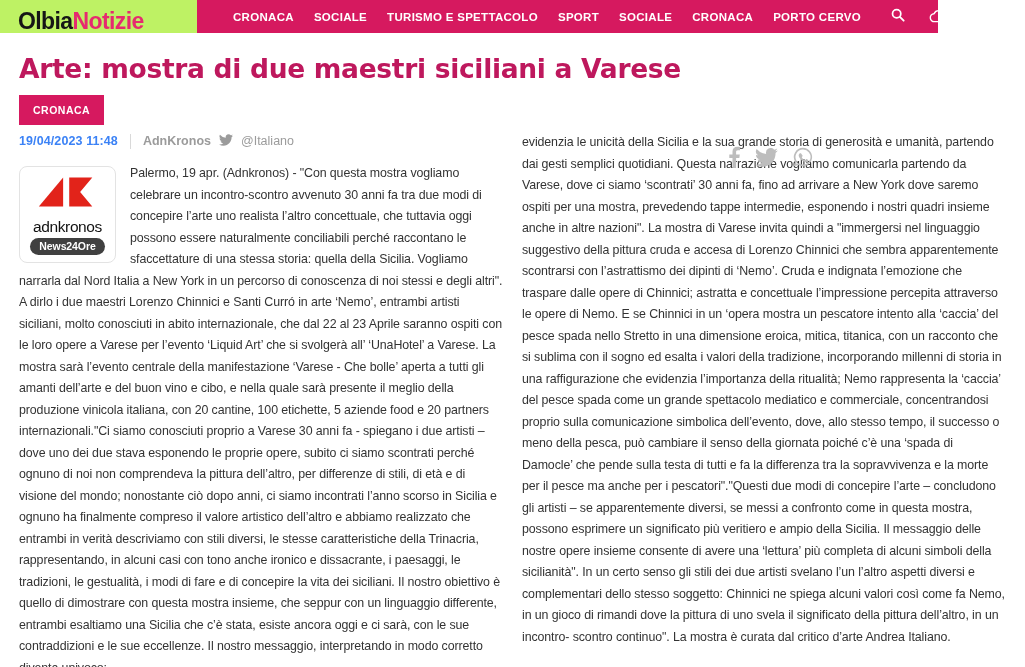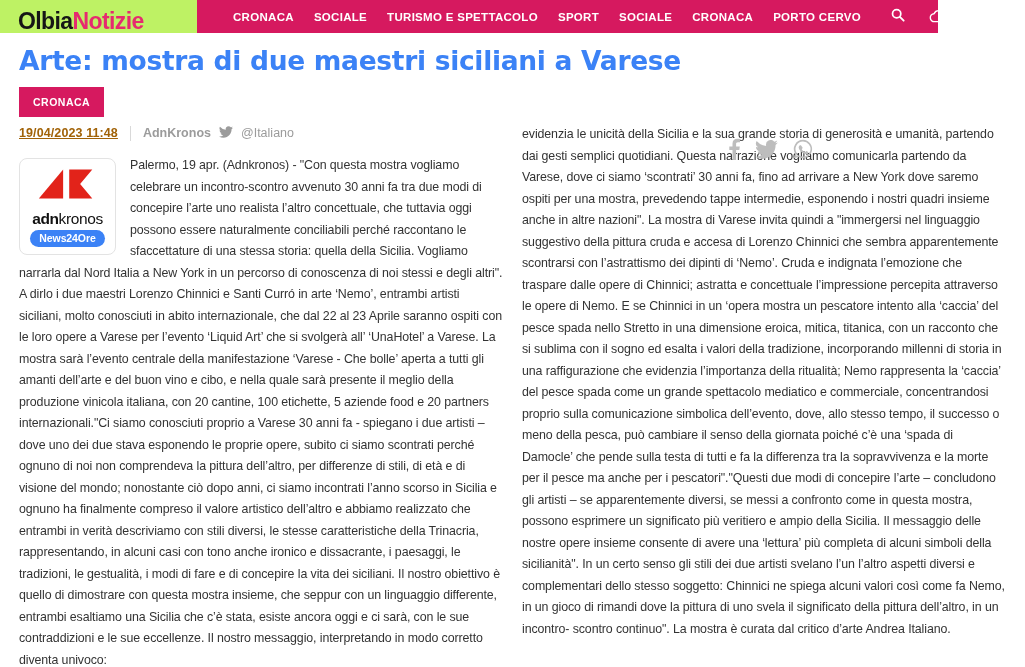--- a/index.html
+++ b/index.html
@@ -33,58 +33,58 @@
   .nav-search { margin-left:10px; padding:0 9px; cursor:pointer; display:flex; align-items:center; }
   .nav-weather {
     margin-left:12px; display:flex; align-items:center; gap:6px;
     color:#fff; font-weight:700; font-size:14.5px; cursor:pointer;
   }
 
   
   main { position:relative; padding:0 19px; }
   h1.title {
     font-family:"DejaVu Sans","Liberation Sans",sans-serif;
-    font-size:26.5px; font-weight:700; color:#3b82f6;
-    letter-spacing:-0.3px; margin:13px 0 0 0; line-height:1.15;
+    font-size:26.5px; font-weight:700; color:#be185d;
+    letter-spacing:-0.3px; margin:21px 0 0 0; line-height:1.15;
   }
   .chip {
     display:inline-block; background:#d6195f; color:#fff;
     font-size:10.5px; font-weight:700; letter-spacing:0.5px;
     padding:9px 14px; margin-top:11px; cursor:pointer;
   }
   .share { position:absolute; top:92px; left:728px; display:flex; gap:14px; align-items:center; }
   .share .s-icon { cursor:pointer; display:flex; align-items:center; }
 
   .columns { display:flex; gap:19px; margin-top:7px; }
   .col { width:484px; }
 
   .byline {
     display:flex; align-items:center; gap:8px;
     font-size:12.5px; color:#9b9b9b; height:18px; margin-bottom:13px;
   }
-  .byline .date { color:#a16207; font-weight:700; letter-spacing:0.1px;text-decoration:underline; }
+  .byline .date { color:#3b82f6; font-weight:700; letter-spacing:0.1px; }
   .byline .sep { width:1px; height:15px; background:#d9d9d9; margin:0 4px; }
   .byline .agency { font-weight:700; color:#9b9b9b; }
   .byline .handle { cursor:pointer; }
 
   .bodytext {
     font-size:12.4px; line-height:21.5px; color:#333333;
     letter-spacing:-0.1px; text-align:left;
   }
 
   .agency-card {
     float:left; width:97px; height:97px;
     border:1px solid #e3e3e3; border-radius:8px; background:#fff;
     margin:3px 14px 6px 0;
     display:flex; flex-direction:column; align-items:center; justify-content:center; gap:3px;
   }
   .agency-name { font-size:15.5px; color:#111; letter-spacing:-0.4px; line-height:1; }
-  .agency-name .b { font-weight:700; }
+  .agency-name .b { font-weight:400; }
   .agency-badge {
-    background:#3b82f6; color:#fff; font-weight:700; font-size:10.5px;
+    background:#404040; color:#fff; font-weight:700; font-size:10.5px;
     padding:2px 9px 3px 9px; border-radius:9px; line-height:1.2;
   }
 </style>
 </head>
 <body>
 
 <header class="topbar">
   <div class="brand-area">
     <div class="brand"><span class="p1">Olbia</span><span class="p2">Notizie</span></div>
   </div>

